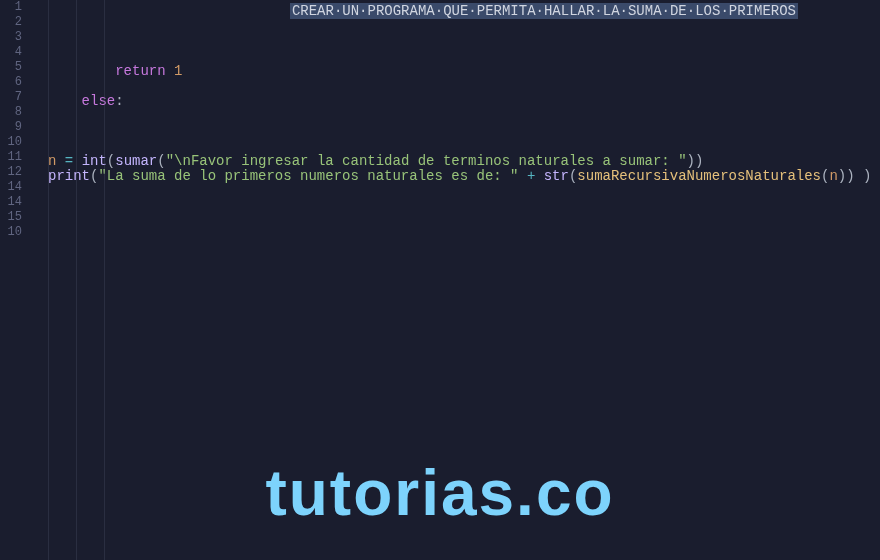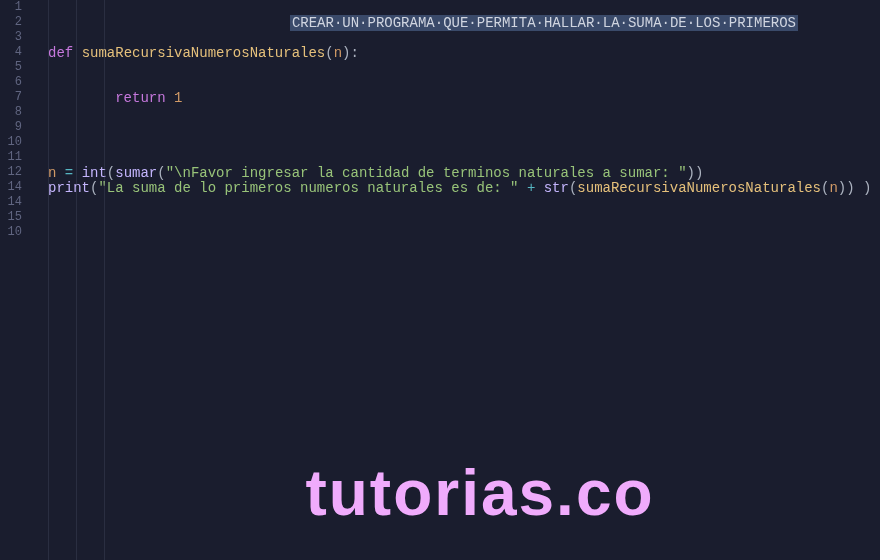--- a/index.html
+++ b/index.html
@@ -25,21 +25,21 @@
   padding-right: 6px;
   padding-top: 0;
   font-size: 12px;
   line-height: 15px;
   user-select: none;
 }
 .gutter div { height: 15px; }
 .code-area {
   flex: 1;
   padding-left: 20px;
-  padding-top: 16px;
+  padding-top: 4px;
   line-height: 15px;
   color: #c0c5ce;
   position: relative;
 }
 .line { height: 15px; white-space: pre; }
 .indent-guide {
   position: absolute;
   top: 0;
   bottom: 0;
   width: 1px;
@@ -61,25 +61,24 @@
 .num { color: #d19a66; }
 .str { color: #98c379; }
 .builtin { color: #c4b5fd; }
 .watermark {
   position: absolute;
   bottom: 30px;
   left: 50%;
   transform: translateX(-50%);
   font-size: 64px;
   font-weight: bold;
-  color: #f0abfc;
+  color: #7dd3fc;
   letter-spacing: 2px;
   font-family: Arial, sans-serif;
   pointer-events: none;
-  margin-left: 40px;
 }
 </style>
 </head>
 <body>
 
 <div class="editor">
   <div class="gutter">
       <div>1</div>
       <div>2</div>
       <div>3</div>
@@ -97,25 +96,25 @@
       <div>15</div>
       <div>10</div>
     </div>
   <div class="code-area">
     <div class="indent-guide ig1"></div>
     <div class="indent-guide ig2"></div>
     <div class="indent-guide ig3"></div>
 
     <div class="line" style="text-align:right;padding-right:82px"><span class="comment-bg" id="c1">CREAR·UN·PROGRAMA·QUE·PERMITA·HALLAR·LA·SUMA·DE·LOS·PRIMEROS</span></div>
     <div class="line"></div>
-    <div class="line"><span class="kw">def</span> <span class="fn">sumaRecursivaNumerosNaturales</span><span class="paren">(</span><span class="param">n</span><span class="paren">):</span></div>
     <div class="line"></div>
     <div class="line"></div>
     <div class="line">        <span class="kw">return</span> <span class="num">1</span></div>
     <div class="line"></div>
+    <div class="line">    <span class="kw">else</span><span class="paren">:</span></div>
     <div class="line"></div>
     <div class="line"></div>
     <div class="line"></div>
     <div class="line"><span class="param">n</span> <span class="op">=</span> <span class="builtin">int</span><span class="paren">(</span><span class="builtin">sumar</span><span class="paren">(</span><span class="str">"\nFavor ingresar la cantidad de terminos naturales a sumar: "</span><span class="paren">))</span></div>
     <div class="line"><span class="builtin">print</span><span class="paren">(</span><span class="str">"La suma de lo primeros numeros naturales es de: "</span> <span class="op">+</span> <span class="builtin">str</span><span class="paren">(</span><span class="fn">sumaRecursivaNumerosNaturales</span><span class="paren">(</span><span class="param">n</span><span class="paren">))</span> <span class="paren">)</span></div>
   </div>
 </div>
 
 <div class="watermark">tutorias.co</div>
 

